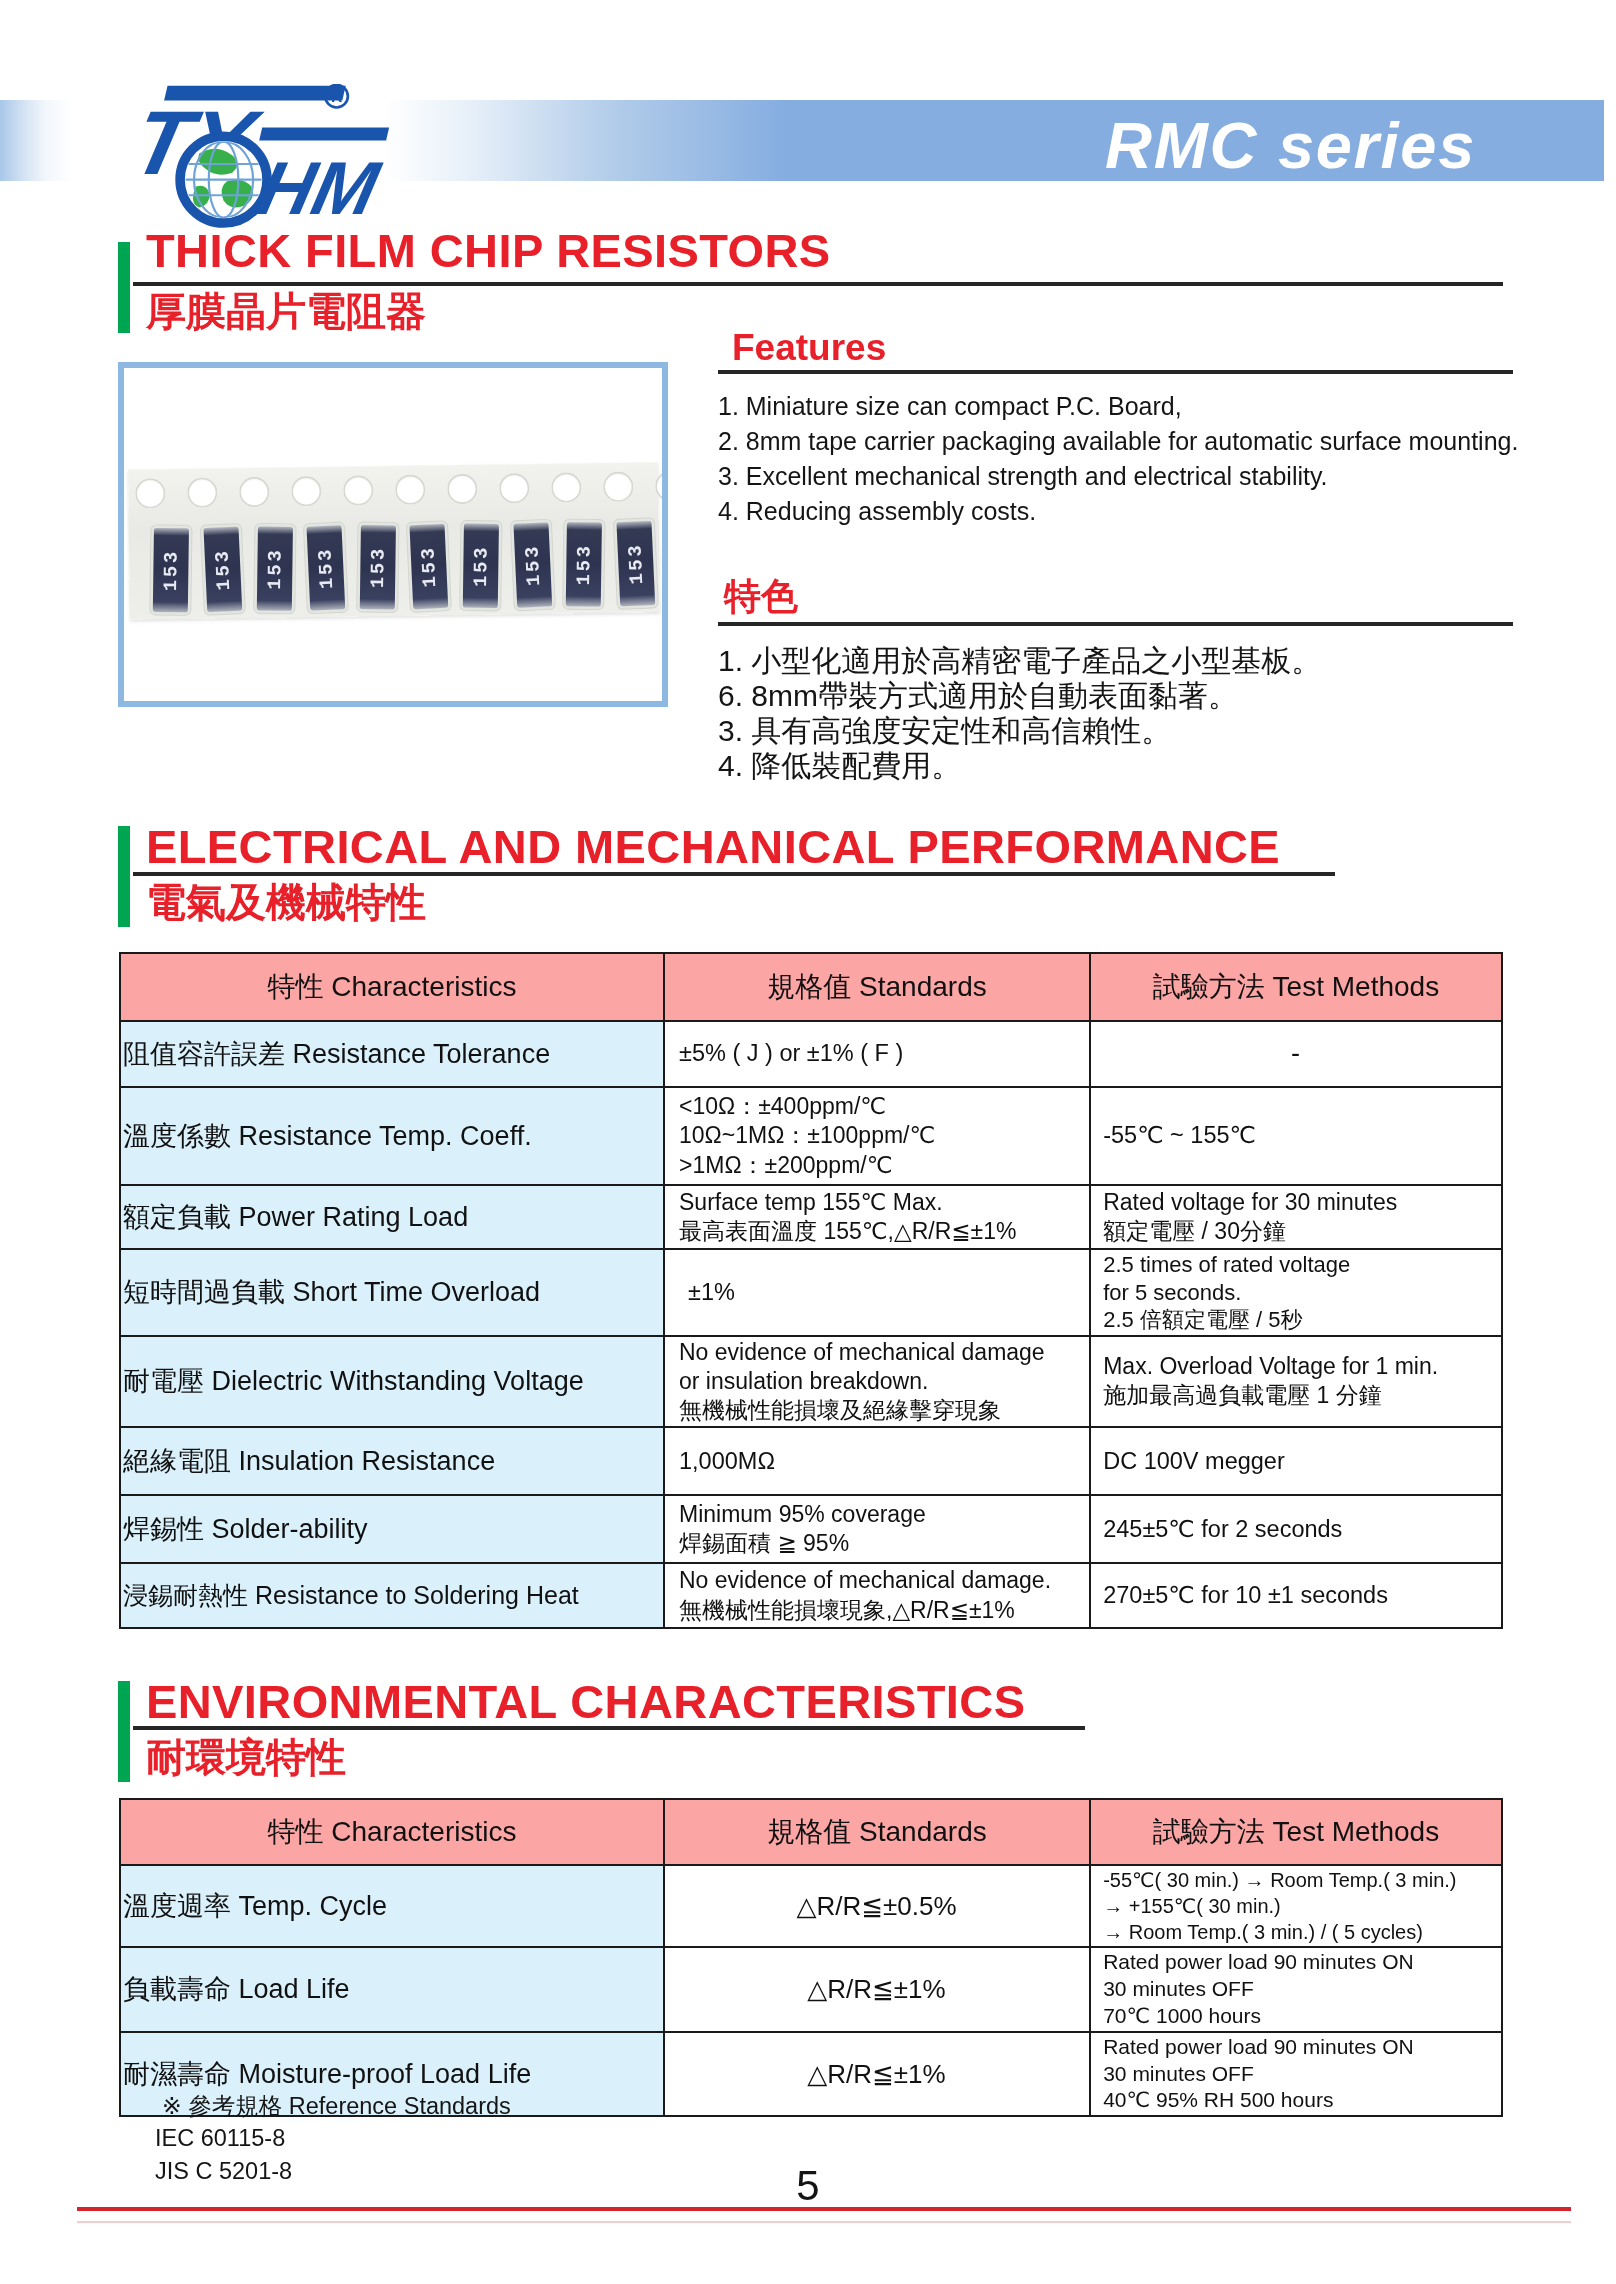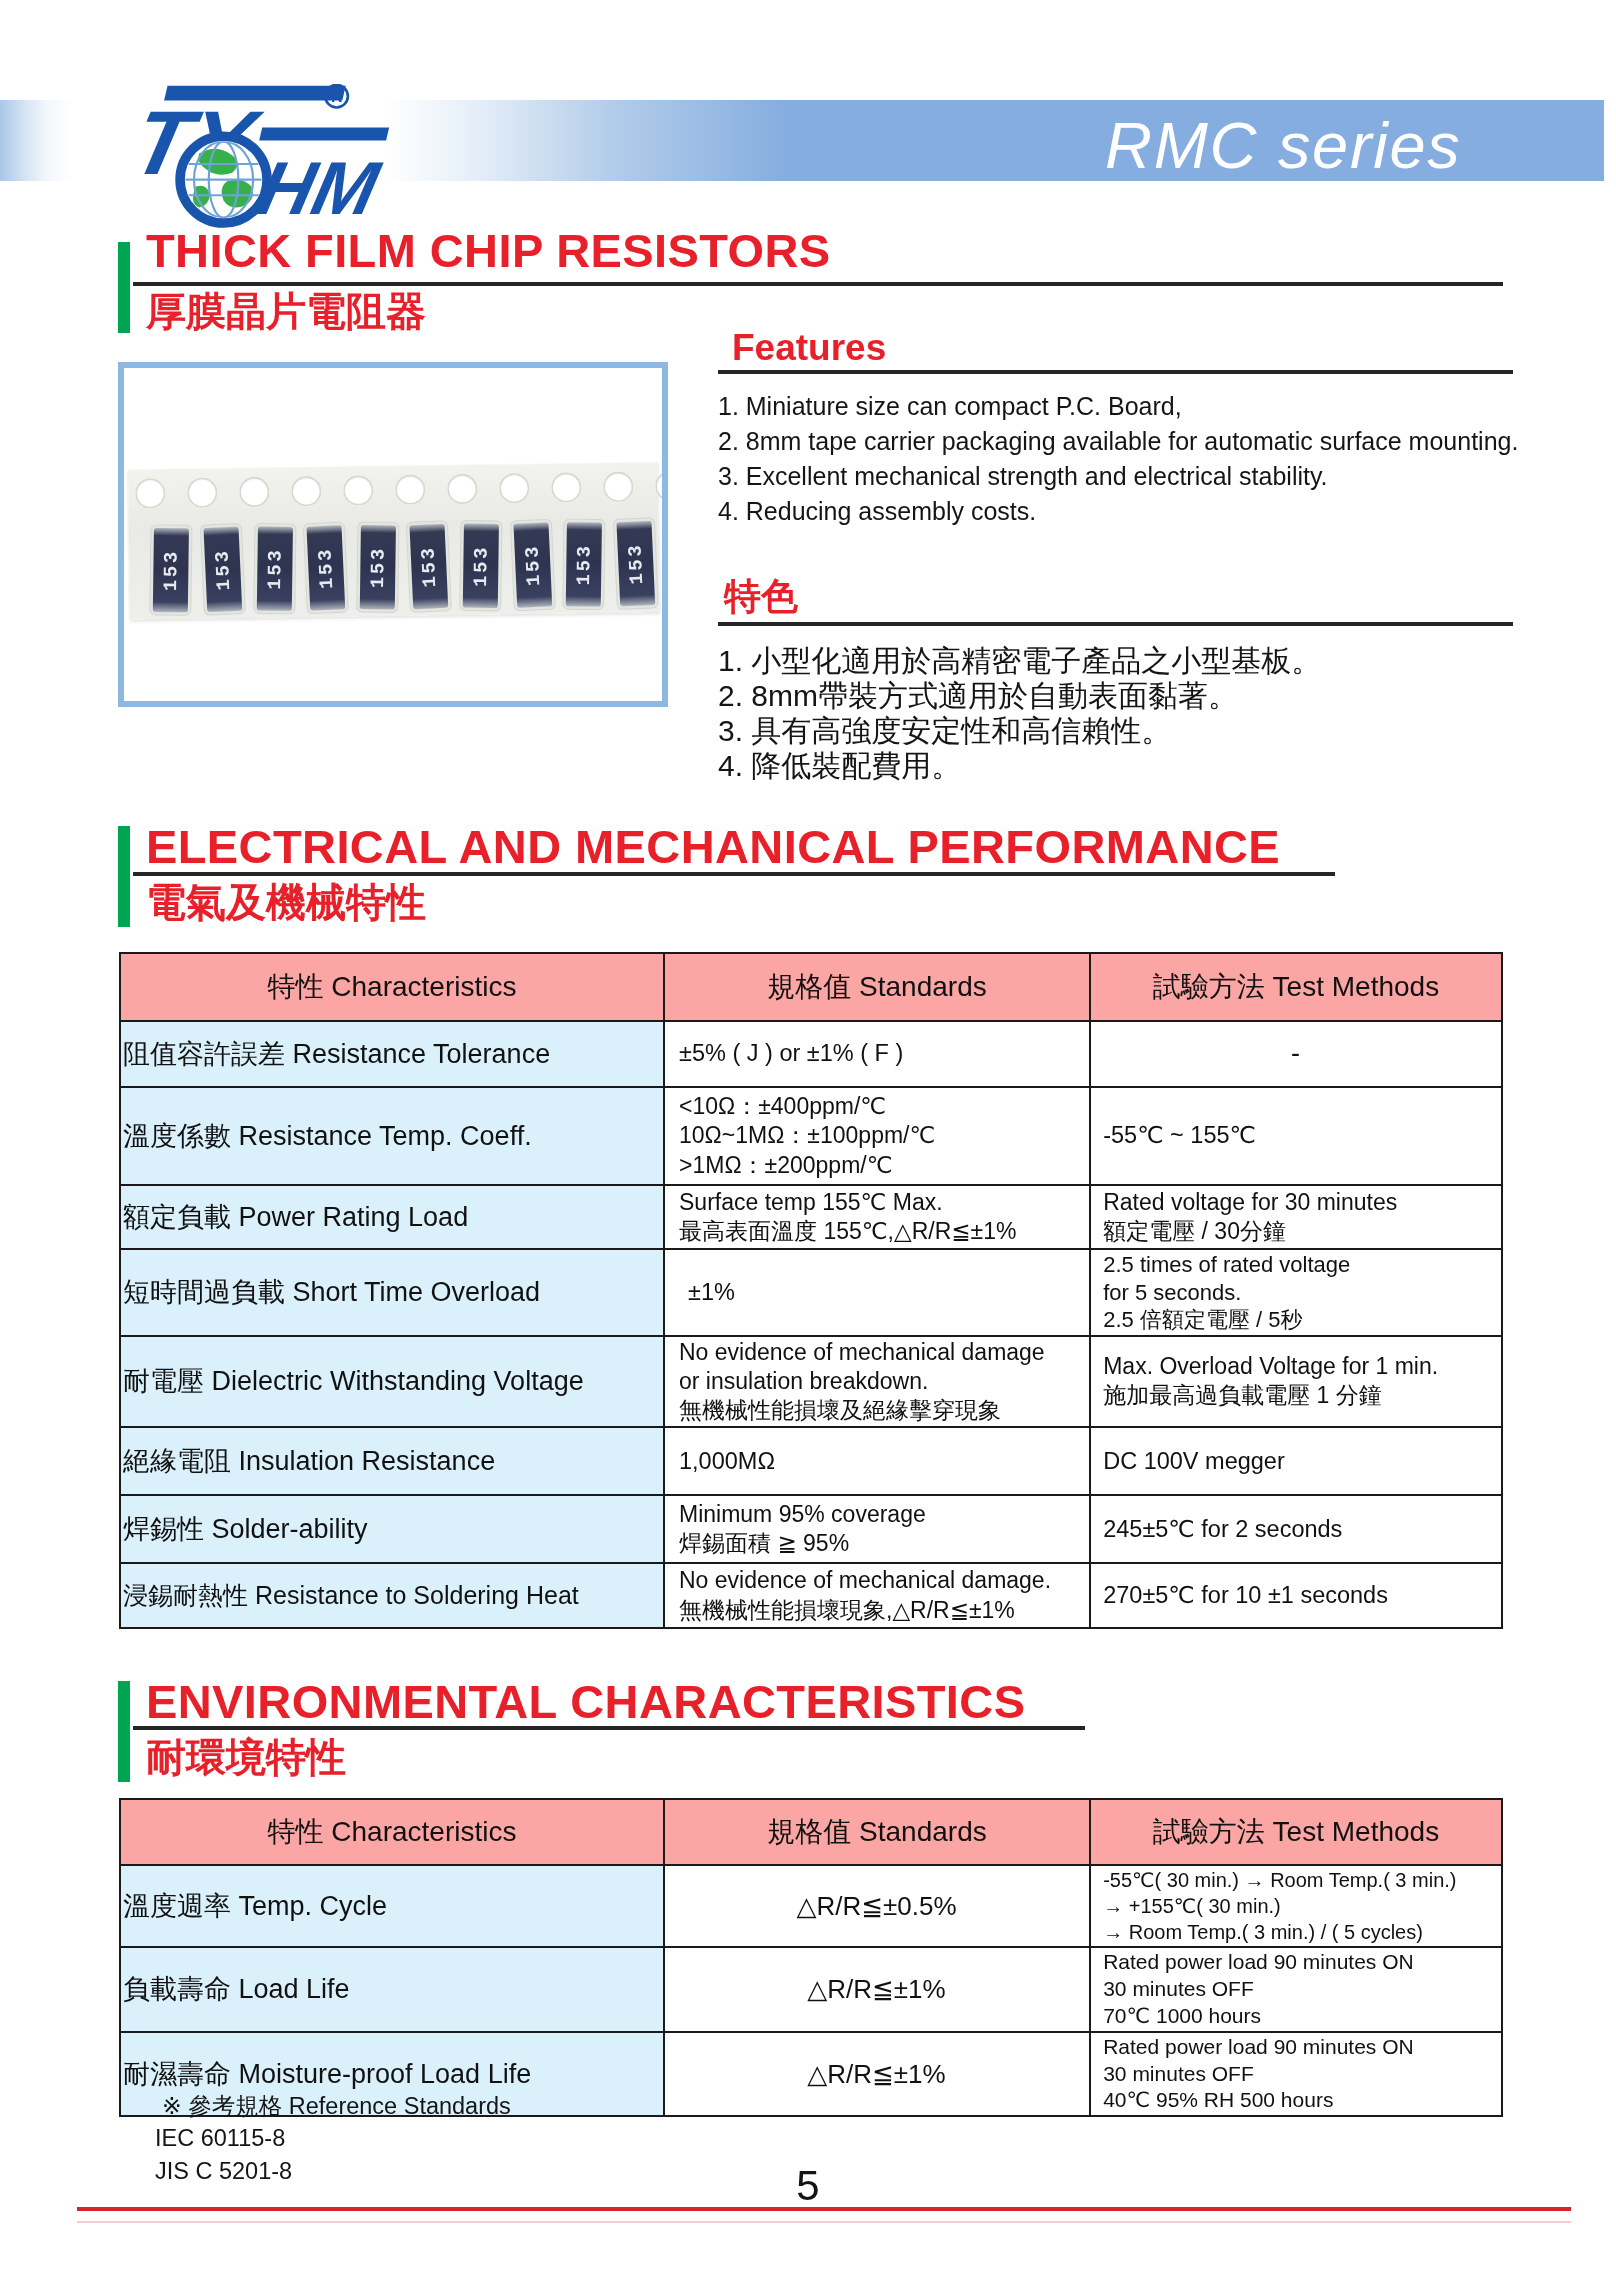--- a/index.html
+++ b/index.html
@@ -5,21 +5,21 @@
   html,body{margin:0;padding:0;background:#888;}
   .page{
     position:relative;width:1616px;height:2284px;background:#ffffff;
     font-family:"Liberation Sans","DejaVu Sans",sans-serif;color:#111;
     margin:0 auto;overflow:hidden;
   }
   
   .band{position:absolute;left:0;top:100px;width:1604px;height:81px;
     background:linear-gradient(90deg,#a9c7e9 0%,#d7e5f4 1.6%,#f2f7fc 2.9%,#ffffff 4.5%,
       #ffffff 24%,#e3edf8 30%,#b3cdea 38%,#85ade0 49%,#85ade0 100%);}
-  .rmc-title{position:absolute;left:1105px;top:108px;font-size:65px;font-weight:normal;
+  .rmc-title{position:absolute;left:1105px;top:108px;font-size:65px;font-weight:bold;
     font-style:italic;color:#ffffff;letter-spacing:1.7px;white-space:nowrap;}
   .logo{position:absolute;left:112px;top:84px;width:277px;height:153px;}
   
   .sec-bar{position:absolute;width:12.2px;background:#00a551;}
   .sec-title{position:absolute;font-weight:bold;color:#e7202a;font-size:47px;
     letter-spacing:0.4px;white-space:nowrap;line-height:1.1;}
   .sec-underline{position:absolute;height:3.5px;background:#262626;}
   .sec-sub{position:absolute;font-weight:bold;color:#e7202a;font-size:40px;white-space:nowrap;line-height:1.1;}
   .mini-title{position:absolute;font-weight:bold;color:#e7202a;font-size:37px;white-space:nowrap;line-height:1.1;}
   .mini-underline{position:absolute;height:3.5px;background:#262626;}
@@ -166,21 +166,21 @@
     <div class="item">1. Miniature size can compact P.C. Board,</div>
     <div class="item">2. 8mm tape carrier packaging available for automatic surface mounting.</div>
     <div class="item">3. Excellent mechanical strength and electrical stability.</div>
     <div class="item">4. Reducing assembly costs.</div>
   </div>
 
   <div class="mini-title" style="left:724px;top:577px;">特色</div>
   <div class="mini-underline" style="left:718px;top:622px;width:795px;"></div>
   <div class="feat-list-zh" style="top:643px;">
     <div class="item">1. 小型化適用於高精密電子產品之小型基板。</div>
-    <div class="item">2. 8mm帶裝方式適用於自動表面黏著。</div>
+    <div class="item">6. 8mm帶裝方式適用於自動表面黏著。</div>
     <div class="item">3. 具有高強度安定性和高信賴性。</div>
     <div class="item">4. 降低裝配費用。</div>
   </div>
 
   <div class="sec-bar" style="left:118px;top:826px;height:101px;"></div>
   <div class="sec-title" style="left:146px;top:821px;">ELECTRICAL AND MECHANICAL PERFORMANCE</div>
   <div class="sec-underline" style="left:133px;top:872px;width:1202px;"></div>
   <div class="sec-sub" style="left:146px;top:880px;">電氣及機械特性</div>
 
   <table class="spec" style="top:952px;">

